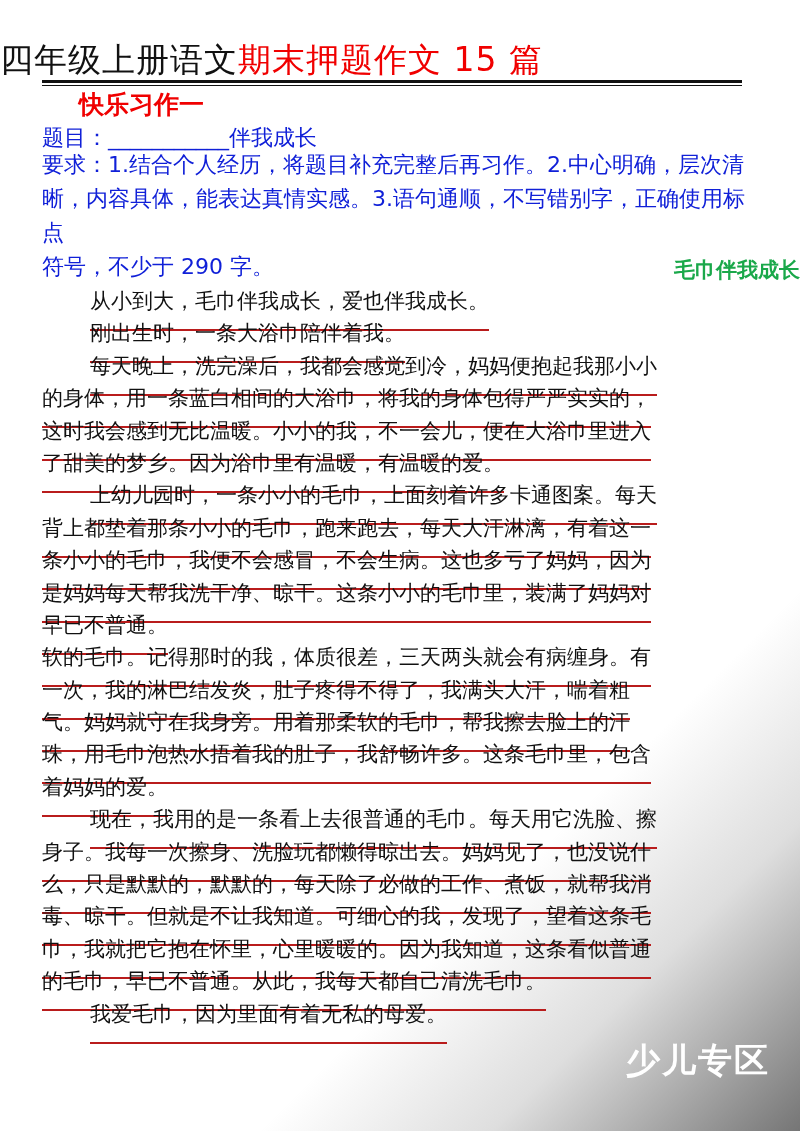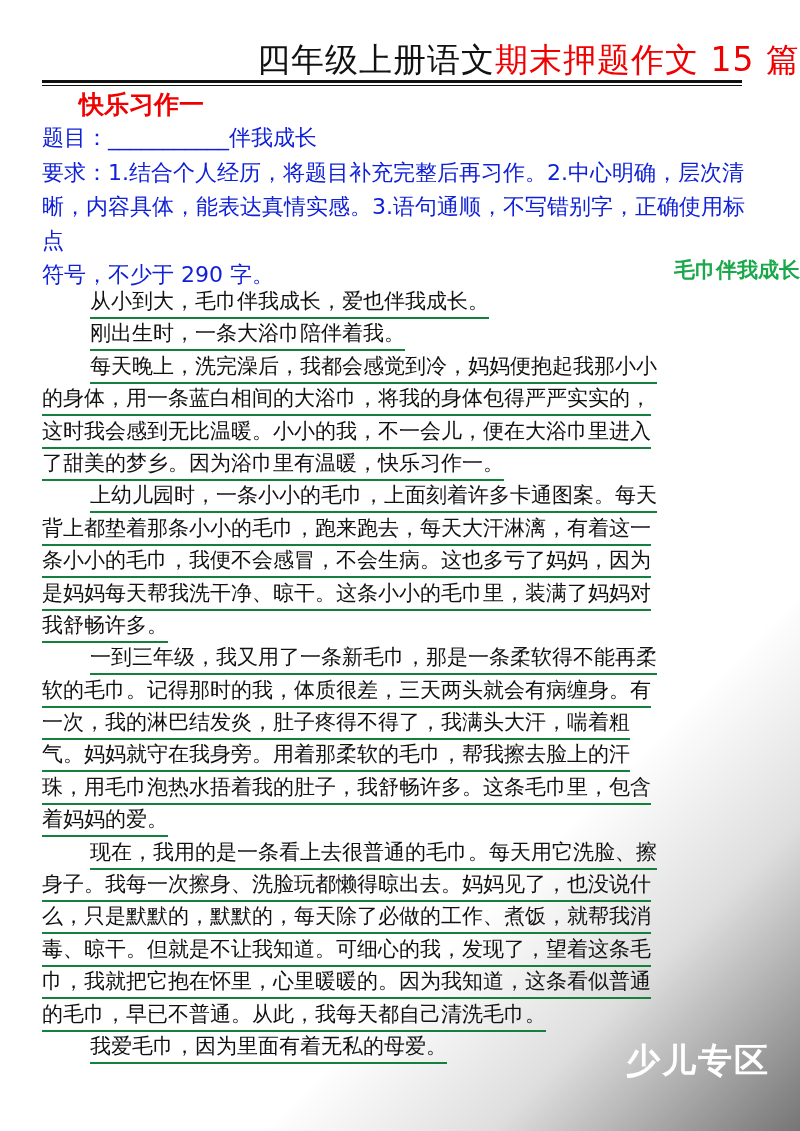--- a/index.html
+++ b/index.html
@@ -8,48 +8,48 @@
     background:#ffffff;
     font-family:"DejaVu Serif", serif;
   }
   .shade {
     position:absolute; left:0; top:0; width:800px; height:1131px;
     background: linear-gradient(135deg, rgba(255,255,255,0) 0%, rgba(255,255,255,0) 72%, rgba(200,200,200,0.6) 84%, rgba(110,110,110,0.95) 100%);
     pointer-events:none; z-index:0;
   }
   .page { position:absolute; left:0; top:0; width:800px; height:1131px; z-index:1; }
   .doc-title {
-    position:absolute; left:0; width:800px; top:38px; text-align:right;
+    position:absolute; left:0; width:800px; top:38px; text-align:left;
     font-family:"DejaVu Sans", sans-serif; font-size:33px; line-height:44px; letter-spacing:1px;
   }
   .doc-title .black { color:#111; }
   .doc-title .red { color:#f00000; }
   .rule { position:absolute; left:42px; width:700px; }
   .rule.r1 { top:80px; height:3px; background:#111; }
   .rule.r2 { top:85px; height:1px; background:#111; }
   .section {
     position:absolute; left:42px; top:88px; color:#f00000;
     font-family:"DejaVu Sans", sans-serif; font-size:25px; line-height:34px; font-weight:bold;margin-left:37px;
   }
   .prompt {
     position:absolute; left:42px; width:712px; color:#1020d8;
     font-family:"DejaVu Sans", sans-serif; font-size:22px; line-height:34px;
   }
   .prompt.topic { top:121px; }
-  .prompt.req { top:156px; }
+  .prompt.req { top:148px; }
   .essay-title {
     position:absolute; left:0; width:800px; top:255px; text-align:right;
     color:#1aa84a; font-family:"DejaVu Sans", sans-serif; font-size:21px; font-weight:bold; line-height:30px;
   }
   .body { position:absolute; left:42px; top:286px; width:710px; }
   .line {
     display:block; height:32.4px; line-height:31px; font-size:21px; color:#111;
     white-space:nowrap; position:relative;
   }
-  .line .txt { display:inline-block; border-bottom:2px solid #15803d; padding-bottom:0; }
+  .line .txt { display:inline-block; border-bottom:2px solid #b91c1c; padding-bottom:12px; }
   .line.indent { padding-left:48px; }
   .watermark {
     position:absolute; right:30px; top:1040px; text-align:right; color:#ffffff; z-index:2;margin-left:38px;
   }
   .wm-cn { font-family:"DejaVu Sans", sans-serif; font-size:34px; font-weight:bold; letter-spacing:2px; line-height:40px; }
   .wm-url { font-family:"Liberation Sans", sans-serif; font-size:23px; line-height:30px; }
 </style>
 </head>
 <body>
 
@@ -72,27 +72,26 @@
   </div>
 
   <div class="essay-title">毛巾伴我成长</div>
 
   <div class="body" id="essay-body">
       <div class="line indent"><span class="txt">从小到大，毛巾伴我成长，爱也伴我成长。</span></div>
       <div class="line indent"><span class="txt">刚出生时，一条大浴巾陪伴着我。</span></div>
       <div class="line indent"><span class="txt">每天晚上，洗完澡后，我都会感觉到冷，妈妈便抱起我那小小</span></div>
       <div class="line"><span class="txt">的身体，用一条蓝白相间的大浴巾，将我的身体包得严严实实的，</span></div>
       <div class="line"><span class="txt">这时我会感到无比温暖。小小的我，不一会儿，便在大浴巾里进入</span></div>
-      <div class="line"><span class="txt">了甜美的梦乡。因为浴巾里有温暖，快乐习作一。</span></div>
+      <div class="line"><span class="txt">了甜美的梦乡。因为浴巾里有温暖，有温暖的爱。</span></div>
       <div class="line indent"><span class="txt">上幼儿园时，一条小小的毛巾，上面刻着许多卡通图案。每天</span></div>
       <div class="line"><span class="txt">背上都垫着那条小小的毛巾，跑来跑去，每天大汗淋漓，有着这一</span></div>
       <div class="line"><span class="txt">条小小的毛巾，我便不会感冒，不会生病。这也多亏了妈妈，因为</span></div>
       <div class="line"><span class="txt">是妈妈每天帮我洗干净、晾干。这条小小的毛巾里，装满了妈妈对</span></div>
-      <div class="line"><span class="txt">我舒畅许多。</span></div>
-      <div class="line indent"><span class="txt">一到三年级，我又用了一条新毛巾，那是一条柔软得不能再柔</span></div>
+      <div class="line"><span class="txt">早已不普通。</span></div>
       <div class="line"><span class="txt">软的毛巾。记得那时的我，体质很差，三天两头就会有病缠身。有</span></div>
       <div class="line"><span class="txt">一次，我的淋巴结发炎，肚子疼得不得了，我满头大汗，喘着粗</span></div>
       <div class="line"><span class="txt">气。妈妈就守在我身旁。用着那柔软的毛巾，帮我擦去脸上的汗</span></div>
       <div class="line"><span class="txt">珠，用毛巾泡热水捂着我的肚子，我舒畅许多。这条毛巾里，包含</span></div>
       <div class="line"><span class="txt">着妈妈的爱。</span></div>
       <div class="line indent"><span class="txt">现在，我用的是一条看上去很普通的毛巾。每天用它洗脸、擦</span></div>
       <div class="line"><span class="txt">身子。我每一次擦身、洗脸玩都懒得晾出去。妈妈见了，也没说什</span></div>
       <div class="line"><span class="txt">么，只是默默的，默默的，每天除了必做的工作、煮饭，就帮我消</span></div>
       <div class="line"><span class="txt">毒、晾干。但就是不让我知道。可细心的我，发现了，望着这条毛</span></div>
       <div class="line"><span class="txt">巾，我就把它抱在怀里，心里暖暖的。因为我知道，这条看似普通</span></div>

